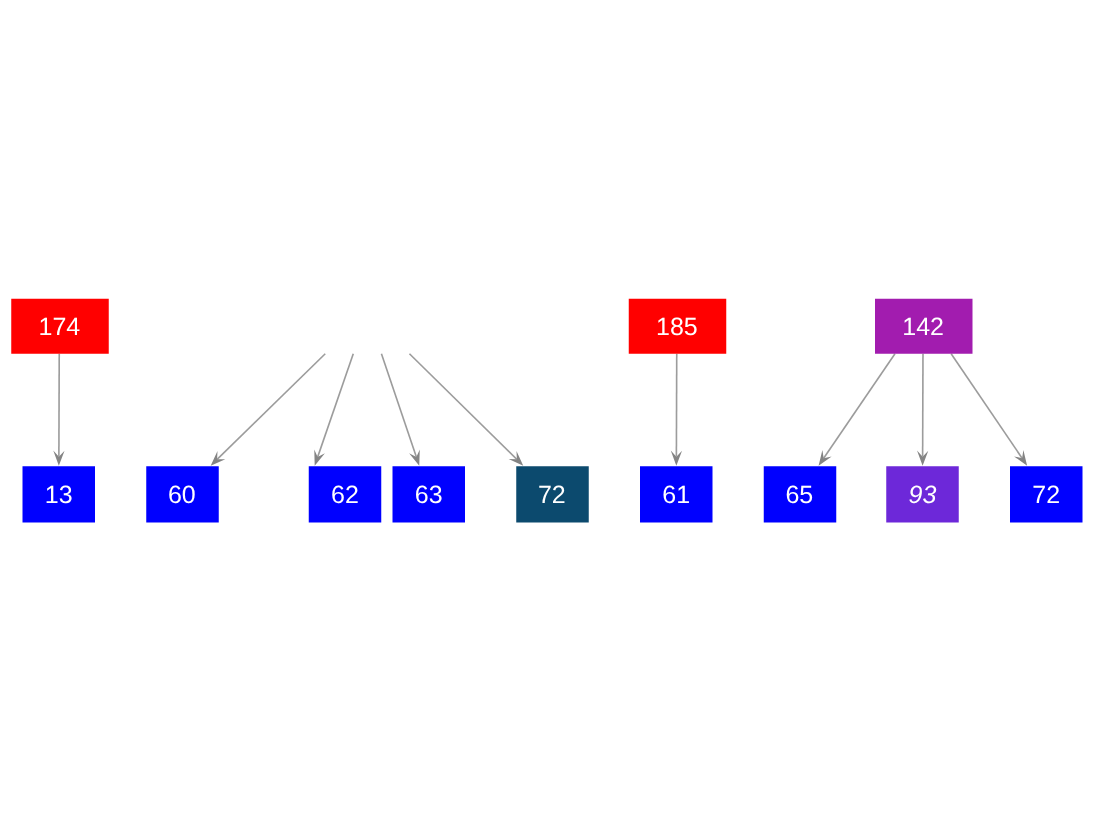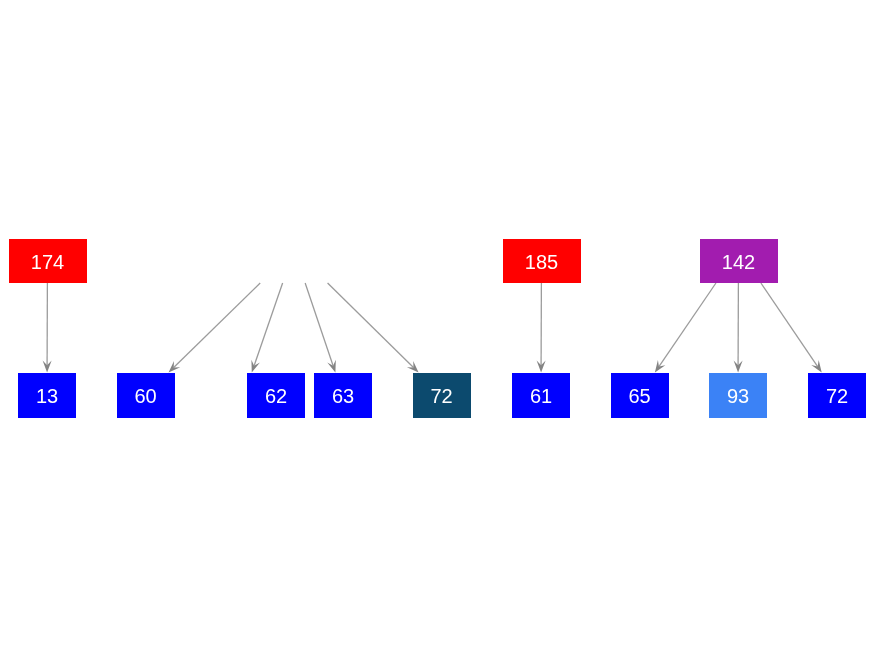--- a/index.html
+++ b/index.html
@@ -85,19 +85,19 @@
     </div>
   <div class="node" style="left: 412.5px; top: 372.5px; width: 58px; height: 45px; background: #0c4a6e;">
       <span class="node-label">72</span>
     </div>
   <div class="node" style="left: 512px; top: 372.5px; width: 58px; height: 45px; background: rgb(0, 0, 255);">
       <span class="node-label">61</span>
     </div>
   <div class="node" style="left: 610.5px; top: 372.5px; width: 58px; height: 45px; background: rgb(0, 0, 255);">
       <span class="node-label">65</span>
     </div>
-  <div class="node" style="left: 709px; top: 372.5px; width: 58px; height: 45px; background: #3b82f6;">
+  <div class="node" style="left: 709px; top: 372.5px; width: 58px; height: 45px; background: #6d28d9; font-style: italic;">
       <span class="node-label">93</span>
     </div>
   <div class="node" style="left: 808px; top: 372.5px; width: 58px; height: 45px; background: rgb(0, 0, 255);">
       <span class="node-label">72</span>
     </div>
 </div>
 
 </body></html>

